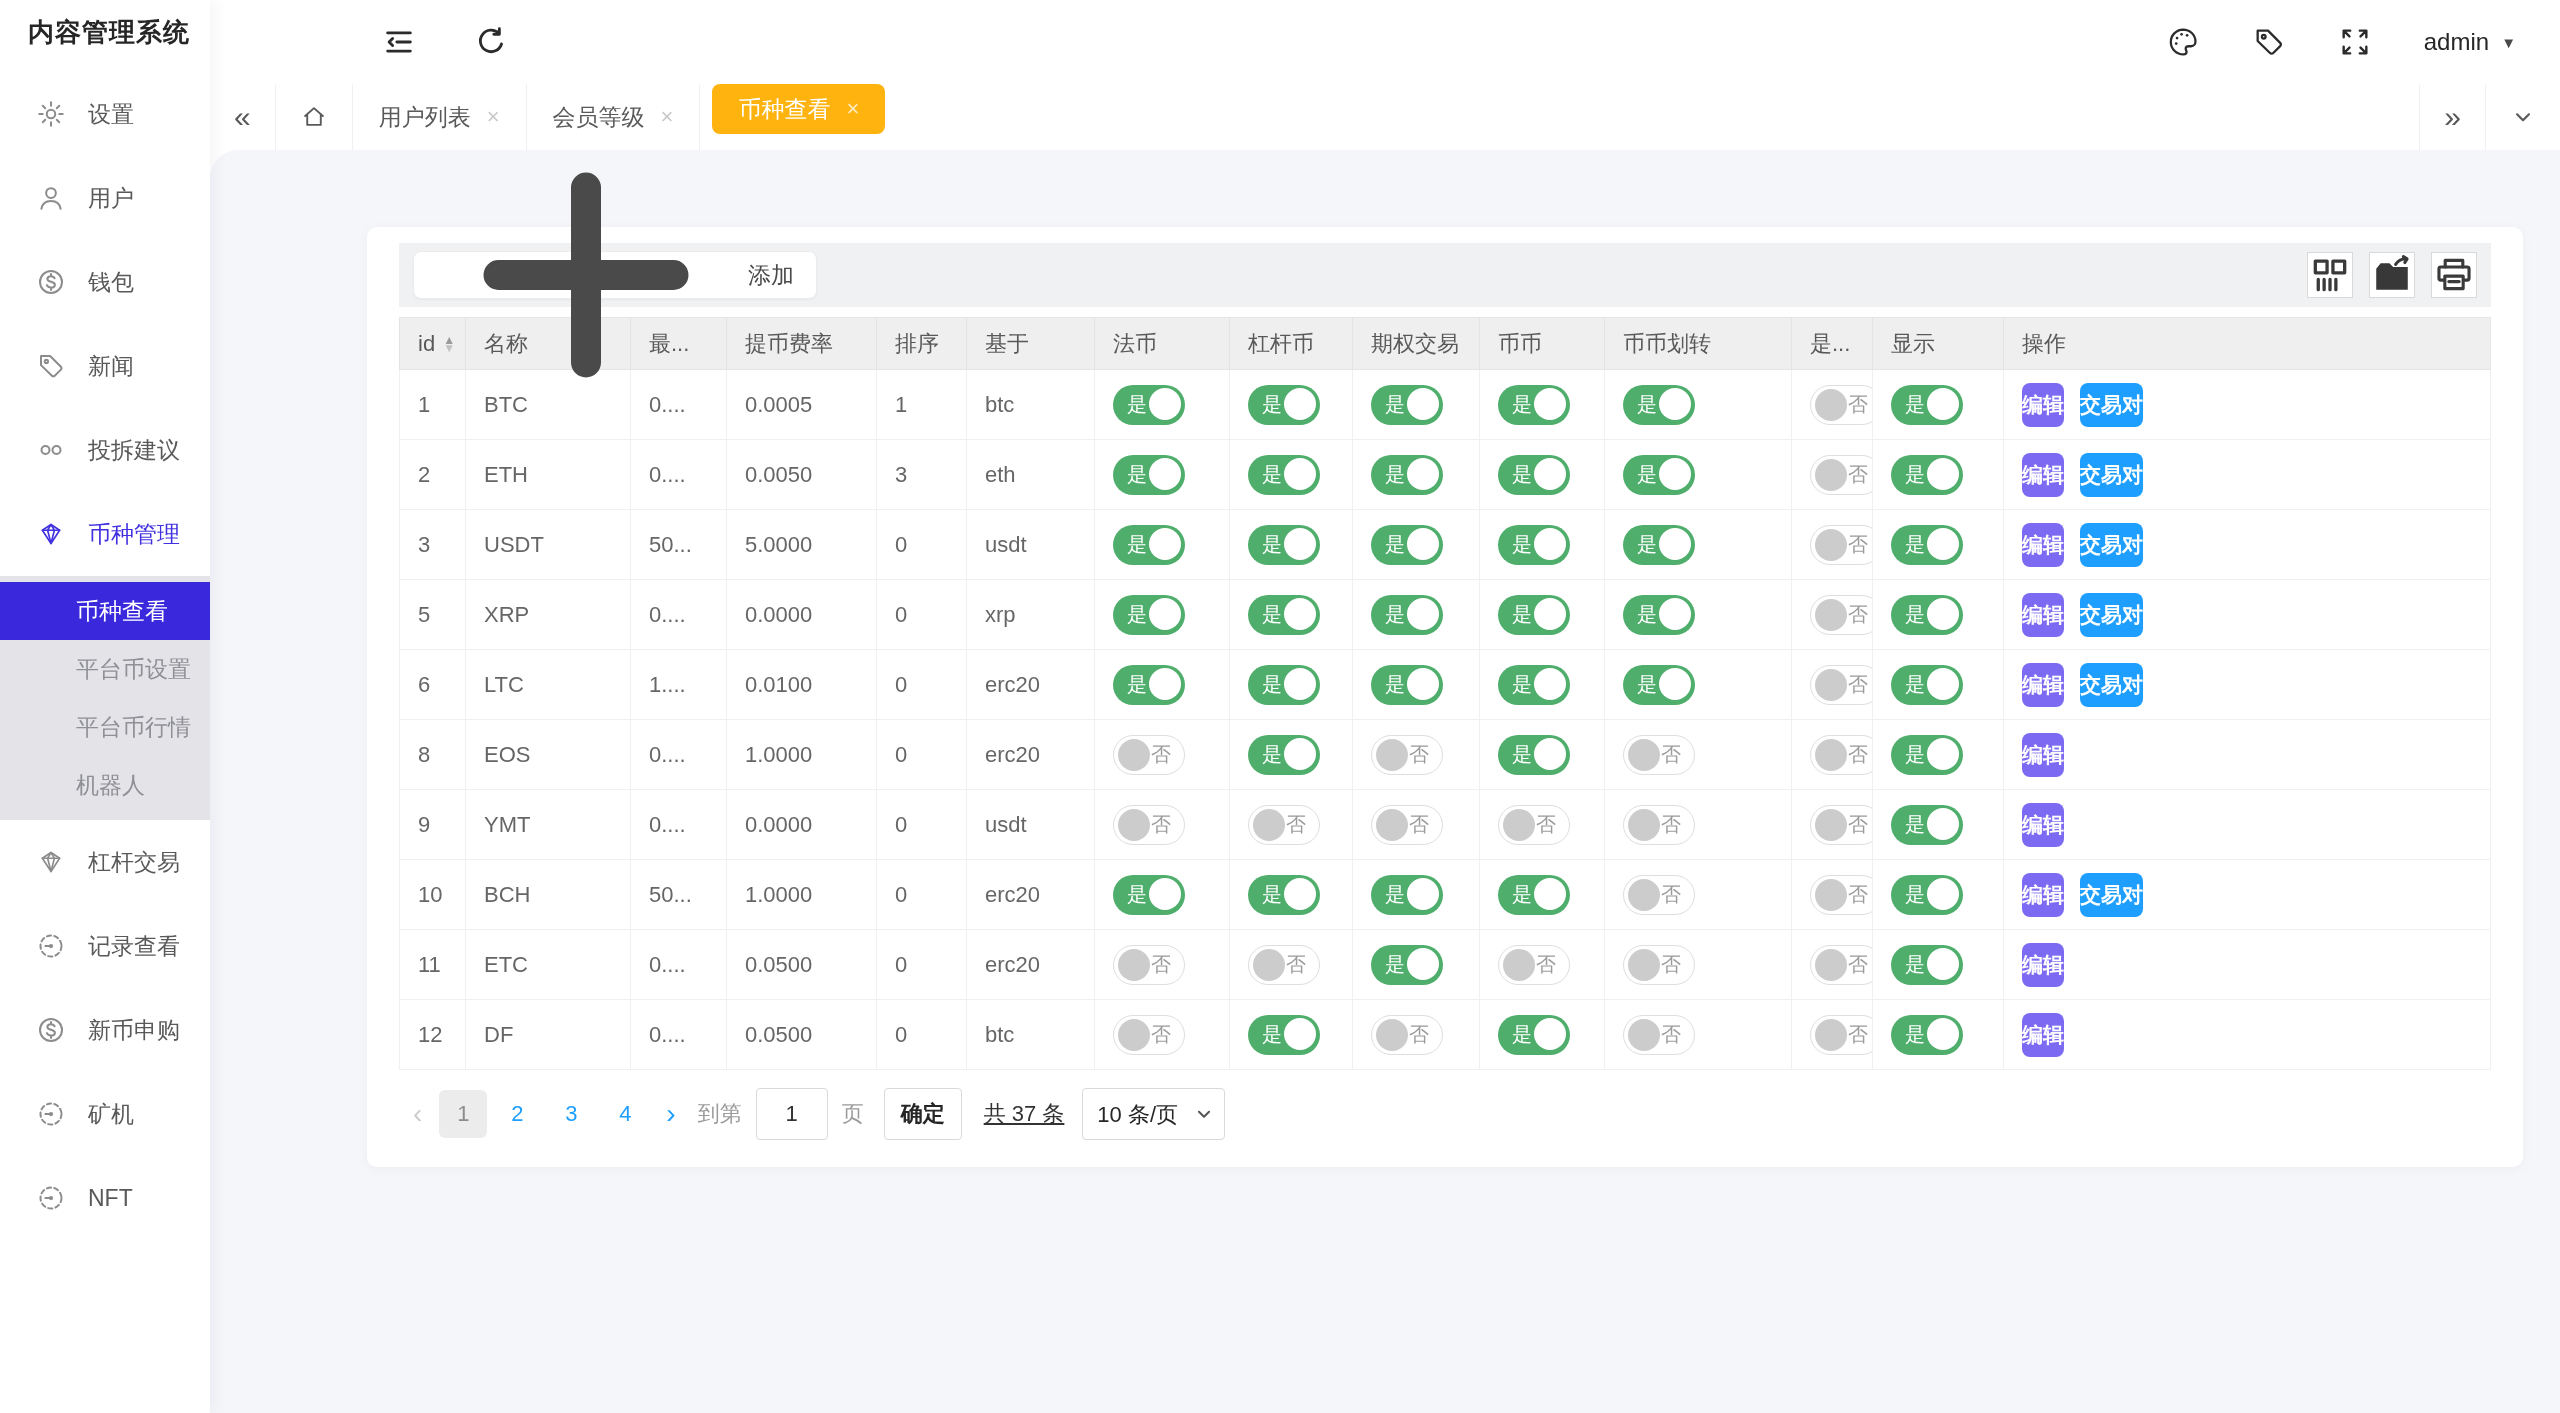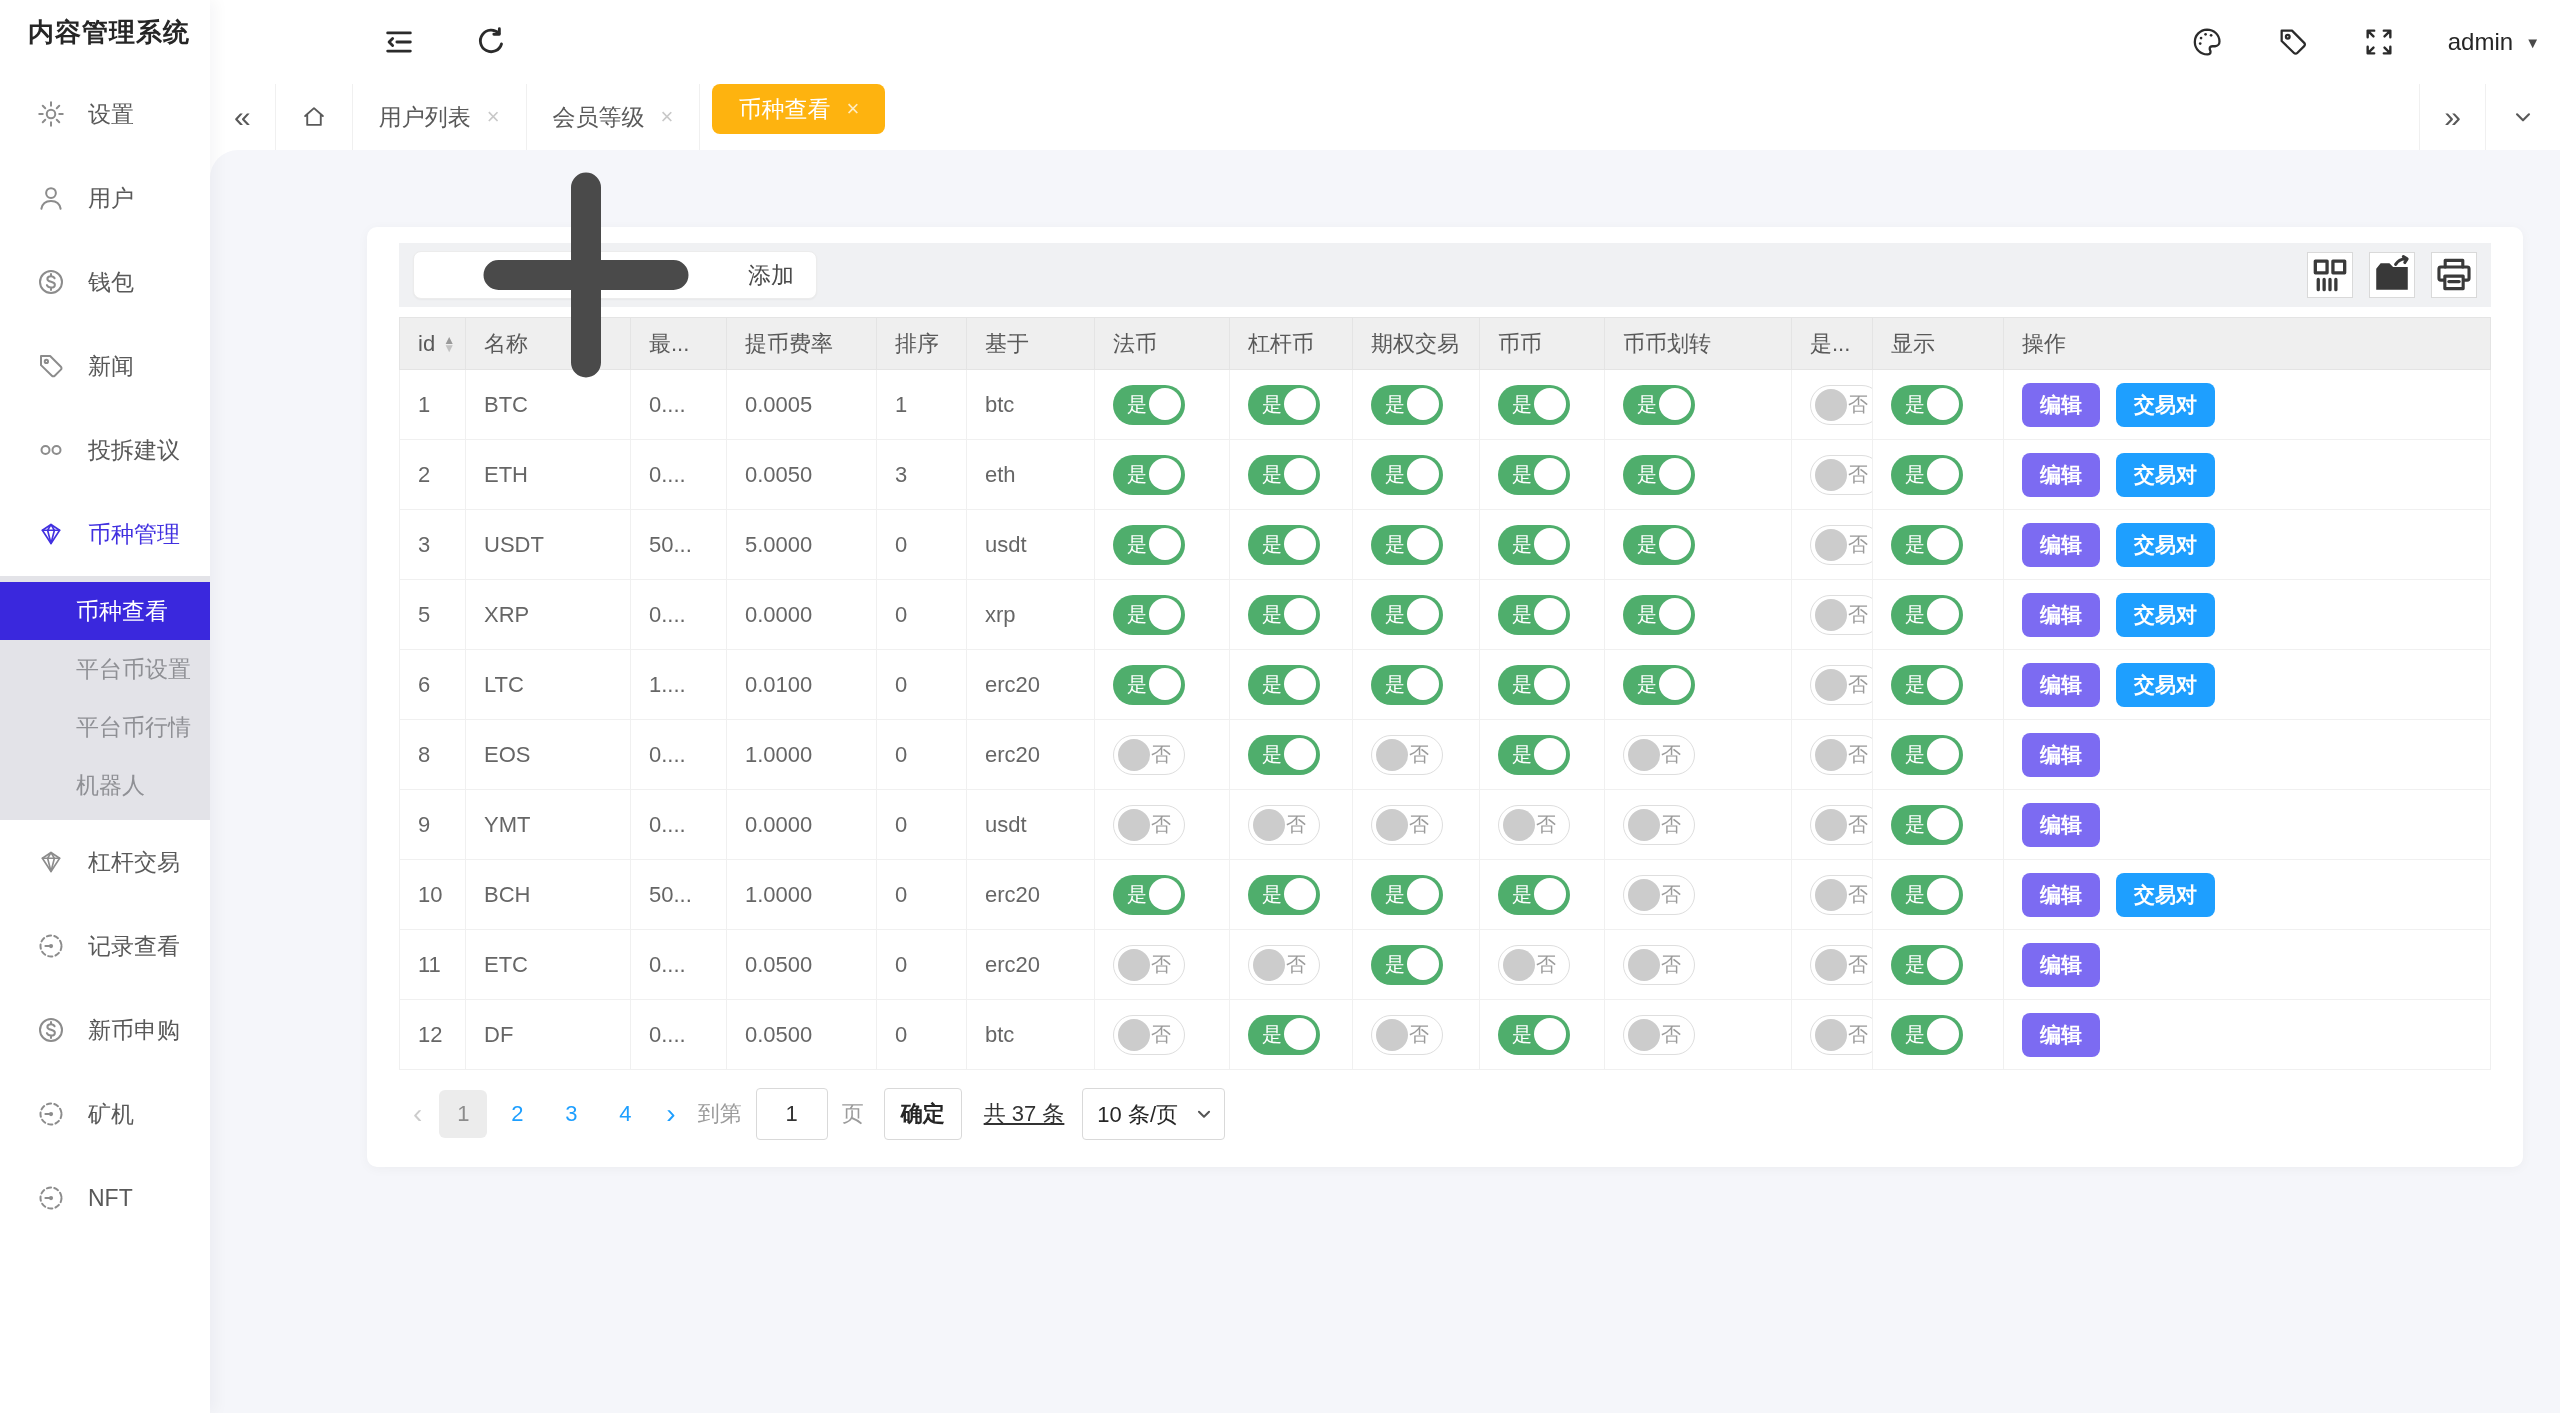--- a/index.html
+++ b/index.html
@@ -22,21 +22,21 @@
                   font-size:23px; color:#8f9095; cursor:pointer; }
   .submenu-item.active { background:#3a28dd; color:#fff; }
 
   
   .chrome-bg { position:absolute; left:210px; top:84px; right:0; height:140px; background:#fff; }
   .header { position:absolute; left:210px; top:0; right:0; height:84px; background:#fff;
             display:flex; align-items:center; z-index:5; }
   .header-left { display:flex; align-items:center; gap:58px; padding-left:172px; }
   .hicon { width:34px; height:34px; color:#2b2b2b; cursor:pointer; }
   .hicon svg { width:100%; height:100%; }
-  .header-right { margin-left:auto; display:flex; align-items:center; gap:52px; padding-right:20px; }
+  .header-right { margin-left:auto; display:flex; align-items:center; gap:52px; padding-right:44px; }
   .admin-chip { display:flex; align-items:center; gap:12px; font-size:24px; color:#262626; cursor:pointer; }
   .caret { font-size:15px; color:#4a4a4a; }
 
   
   .tabbar { position:absolute; left:210px; top:84px; right:0; height:66px; background:#fff;
             display:flex; align-items:center; z-index:5; }
   .tab-cell { height:66px; display:flex; align-items:center; justify-content:center;
               padding:0 24px; border-right:1px solid #f0f0f0; color:#595959; cursor:pointer; }
   .tab-cell .glyph { font-size:30px; line-height:1; }
   .tab-cell svg { width:28px; height:28px; color:#595959; }
@@ -83,21 +83,21 @@
   .toggle em { font-style:normal; font-size:20px; }
   .toggle .knob { position:absolute; width:32px; height:32px; border-radius:50%; top:3px; }
   .toggle.on { background:#4fae6c; }
   .toggle.on em { color:#fff; margin-left:14px; }
   .toggle.on .knob { right:4px; background:#fff; }
   .toggle.off { background:#fff; border:1px solid #dedede; }
   .toggle.off em { color:#9b9b9b; position:absolute; right:13px; }
   .toggle.off .knob { left:4px; background:#ccc; }
 
   .act { display:inline-block; color:#fff; font-size:21px; font-weight:bold; border-radius:8px;
-         padding:8px 18px; margin-right:16px; cursor:pointer; }
+         padding:8px 0; margin-right:16px; cursor:pointer; }
   .act.edit { background:#7c6bf2; }
   .act.pair { background:#1e9fff; }
 
   
   .pager { margin:12px 32px 0; height:64px; display:flex; align-items:center; font-size:22px; color:#666; }
   .pg-prev { color:#ccc; font-size:28px; padding:0 14px; cursor:pointer; }
   .pg-next { color:#1e9fff; font-size:28px; padding:0 14px; cursor:pointer; }
   #pages { display:flex; }
   .pg { min-width:48px; height:48px; display:flex; align-items:center; justify-content:center;
         color:#1e9fff; margin:0 3px; cursor:pointer; }

